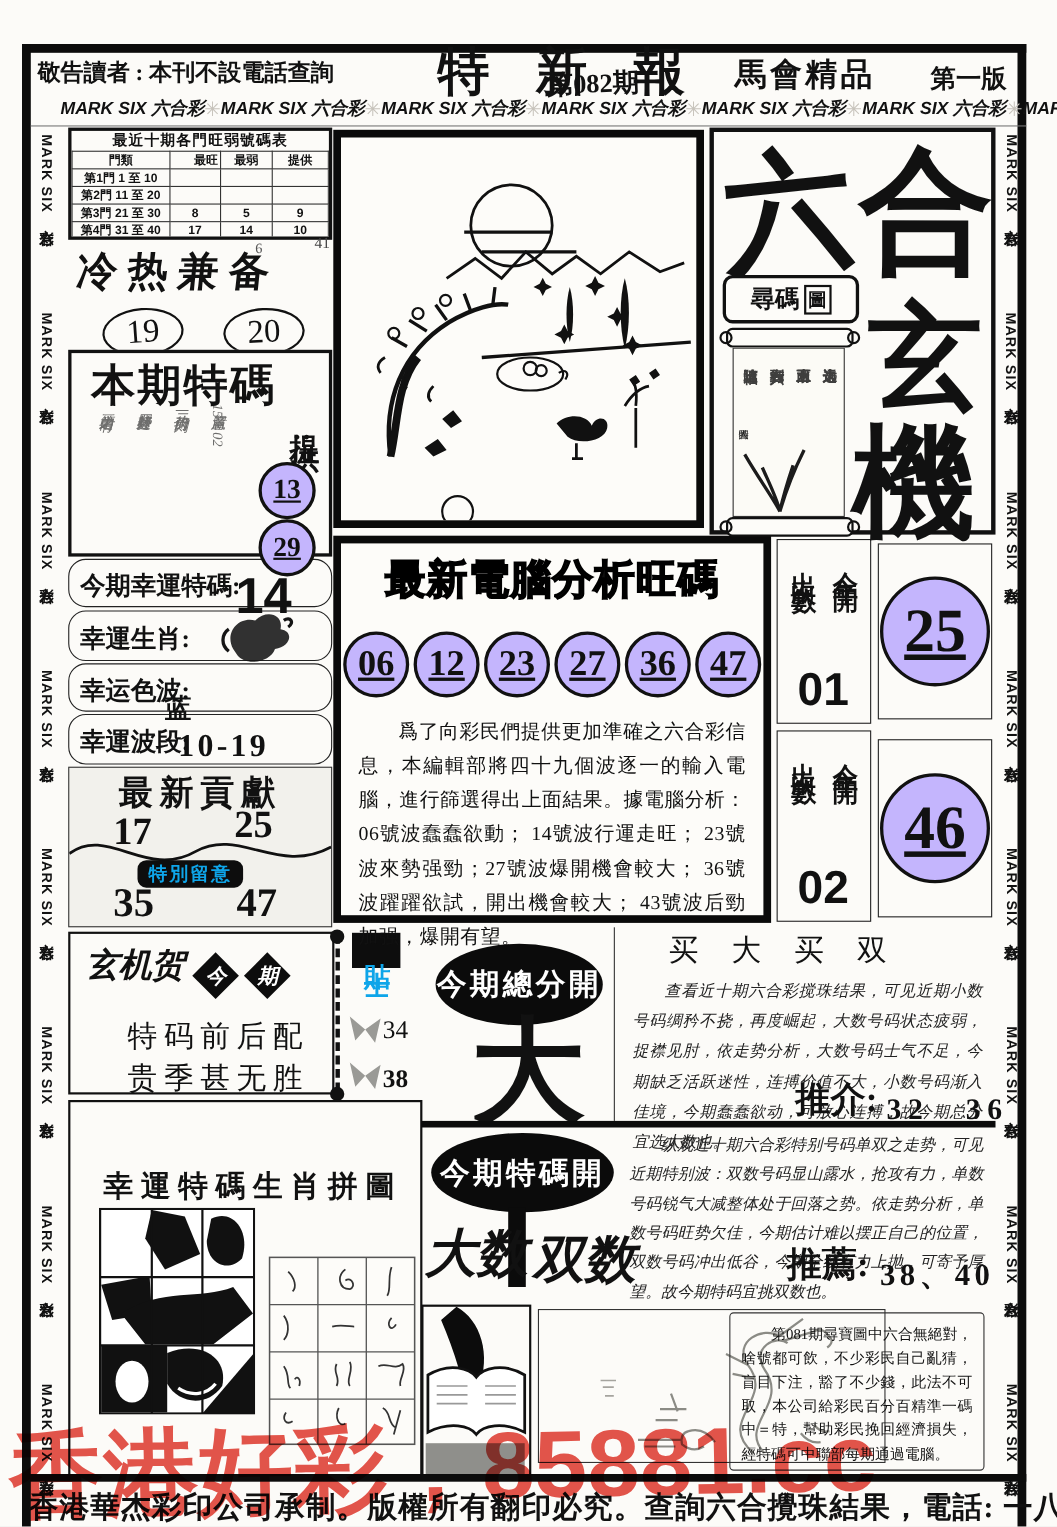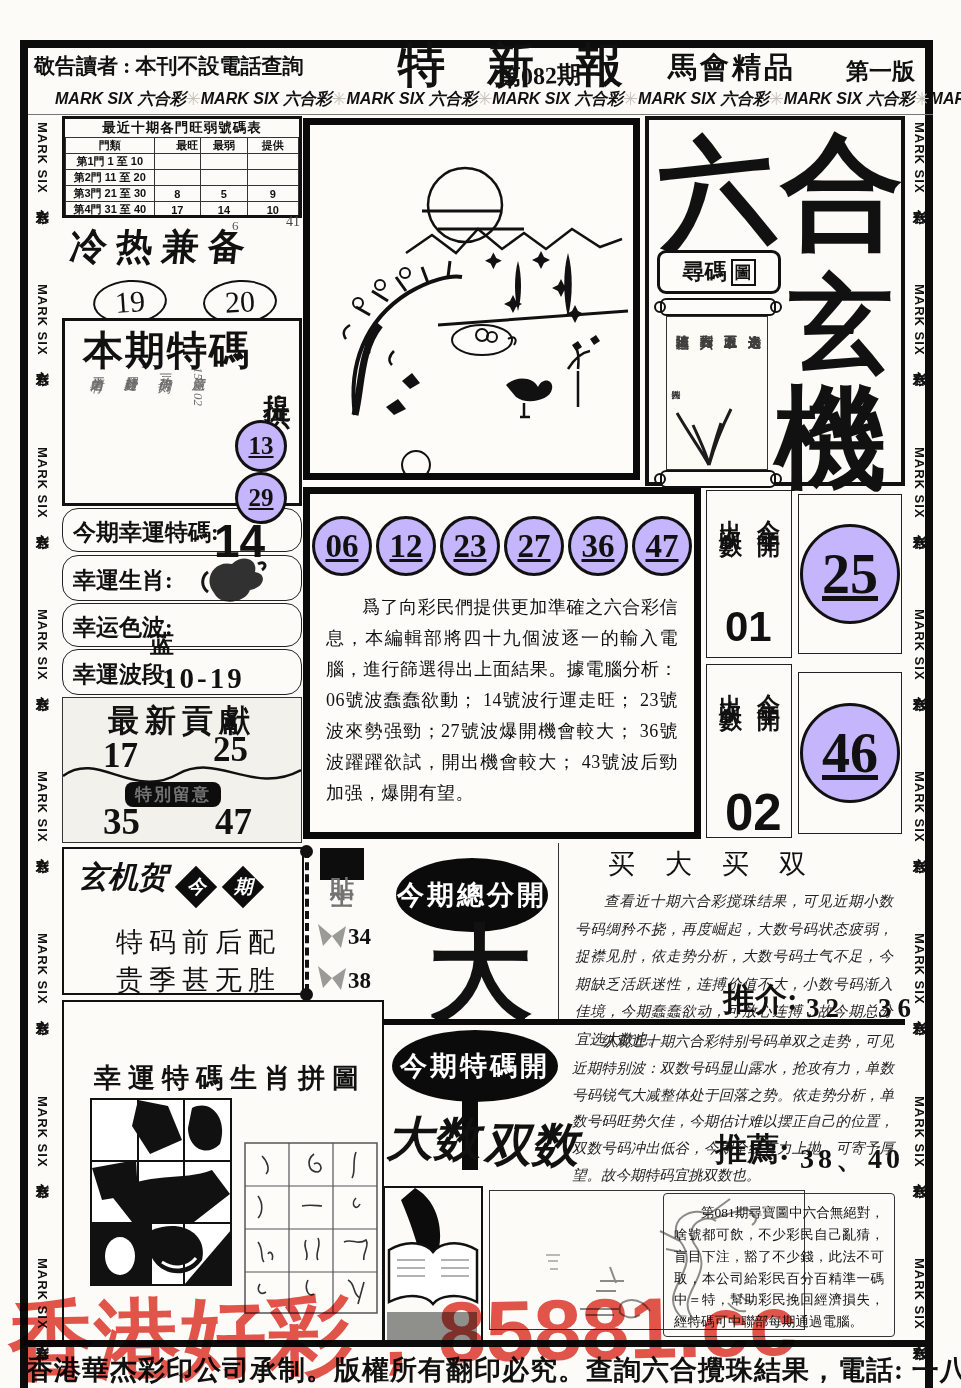--- a/index.html
+++ b/index.html
@@ -6,21 +6,21 @@
   .page{position:relative;width:961px;height:1388px;background:#fcfbf8;overflow:hidden;
         font-family:"Liberation Serif", serif;color:#111;}
   .abs{position:absolute;}
   .frame{position:absolute;left:20px;top:40px;width:913px;height:1348px;
          border:8px solid #0c0c0c;border-bottom:none;box-sizing:border-box;}
   .vtext{writing-mode:vertical-rl;}
   .box{border:2px solid #111;box-sizing:border-box;background:#fcfbf8;}
   .thickbox{border:7px solid #0a0a0a;box-sizing:border-box;background:#fdfcf9;}
   .cnum{border:3px solid #111;border-radius:50%;display:flex;align-items:center;
         justify-content:center;font-weight:bold;background:#c4b5fd;text-decoration:underline;}
-  .pill{background:#0d0d0d;color:#737373;font-weight:bold;}
+  .pill{background:#0d0d0d;color:#0ea5e9;font-weight:bold;}
   .hand{font-style:italic;color:#222;}
   .sidebar{display:flex;flex-direction:column;justify-content:space-between;align-items:center;}
   .sidebar span{writing-mode:vertical-rl;font-family:"Liberation Sans",sans-serif;
         font-weight:bold;font-size:13px;letter-spacing:1px;white-space:nowrap;}
   .logoRow{display:flex;align-items:center;justify-content:space-between;}
   .logoRow .lg{font-family:"Liberation Sans",sans-serif;font-weight:bold;font-style:italic;
         font-size:16px;white-space:nowrap;}
   .logoRow .sun{color:#c7c3bb;font-size:18px;}
   .tbl{border-collapse:collapse;width:100%;font-family:"Liberation Sans",sans-serif;}
   .tbl td,.tbl th{border:1px solid #333;font-size:11px;font-weight:bold;
@@ -195,21 +195,21 @@
     <div style="margin:22px 0 0 52px;font-size:27px;letter-spacing:6px;">特码前后配</div>
     <div style="margin:2px 0 0 52px;font-size:27px;letter-spacing:6px;">贵季甚无胜</div>
   </div>
   <div class="abs" style="left:305px;top:850px;height:142px;border-left:4px dashed #111;"></div>
   <div class="abs" style="left:300px;top:845px;width:13px;height:13px;background:#111;border-radius:50%;"></div>
   <div class="abs" style="left:300px;top:988px;width:13px;height:13px;background:#111;border-radius:50%;"></div>
   <div class="pill abs vtext" style="left:320px;top:848px;padding:8px 6px;font-size:24px;letter-spacing:8px;">貼士</div>
   <svg class="abs" style="left:316px;top:922px;" width="32" height="28" viewBox="0 0 32 28">
     <path d="M16,14 L2,2 L7,24 Z M16,14 L30,4 L25,26 Z" fill="#9a9a96"></path>
   </svg>
-  <div class="abs" style="left:348px;top:924px;font-size:23px;font-weight:bold;">34</div>
+  <div class="abs" style="left:348px;top:924px;font-size:23px;font-weight:normal;">34</div>
   <svg class="abs" style="left:316px;top:964px;" width="32" height="28" viewBox="0 0 32 28">
     <path d="M16,14 L2,2 L7,24 Z M16,14 L30,4 L25,26 Z" fill="#9a9a96"></path>
   </svg>
   <div class="abs" style="left:348px;top:968px;font-size:23px;font-weight:bold;">38</div>
 
   <div class="abs box" style="left:62px;top:1000px;width:322px;height:345px;border-width:2px;">
     <div style="margin:58px 0 0 30px;font-size:27px;font-weight:900;letter-spacing:7px;">幸運特碼生肖拼圖</div>
     <svg class="abs" style="left:26px;top:96px;" width="142" height="188" viewBox="0 0 142 188">
       <rect x="1" y="1" width="140" height="186" fill="#fff" stroke="#111" stroke-width="2"></rect>
       <path d="M48,2 L78,8 L92,42 L60,56 L42,28 Z" fill="#111"></path>
@@ -268,20 +268,22 @@
       <path d="M92,256 l10,-8 l8,10 l-10,6 Z M76,282 l12,-8 l8,10 l-12,6 Z" fill="#111"></path>
       <path d="M196,260 C206,250 224,252 228,262 C232,252 244,254 242,264 C240,276 216,280 206,272 Z" fill="#111"></path>
       <path d="M214,278 v14 M210,292 h10" stroke="#111" stroke-width="2.5"></path>
       <path d="M258,244 q10,-16 22,-18 M268,244 q2,-18 -4,-24 M268,246 v36" stroke="#111" stroke-width="2.5" fill="none"></path>
       <path d="M262,220 l6,-4 l4,6 l-6,4 Z M280,214 l6,-4 l4,6 l-6,4 Z" fill="#111"></path>
       <circle cx="106" cy="340" r="14" stroke="#111" stroke-width="2" fill="none"></circle>
     </svg>
   </div>
 
   <div class="abs thickbox" style="left:303px;top:487px;width:398px;height:352px;">
+    <div style="margin:8px auto 0;text-align:center;font-size:37px;font-weight:900;letter-spacing:1px;
+         -webkit-text-stroke:1.5px #000;">最新電腦分析旺碼</div>
     <div style="display:flex;justify-content:center;gap:4px;margin-top:22px;">
       <div class="cnum" style="width:54px;height:54px;font-size:33px;">06</div>
       <div class="cnum" style="width:54px;height:54px;font-size:33px;">12</div>
       <div class="cnum" style="width:54px;height:54px;font-size:33px;">23</div>
       <div class="cnum" style="width:54px;height:54px;font-size:33px;">27</div>
       <div class="cnum" style="width:54px;height:54px;font-size:33px;">36</div>
       <div class="cnum" style="width:54px;height:54px;font-size:33px;">47</div>
     </div>
     <div class="para" style="margin:16px 16px 0;font-size:18px;line-height:1.72;text-indent:2em;letter-spacing:.5px;">爲了向彩民們提供更加準確之六合彩信息，本編輯部將四十九個波逐一的輸入電腦，進行篩選得出上面結果。據電腦分析：06號波蠢蠢欲動； 14號波行運走旺； 23號波來勢强勁；27號波爆開機會較大； 36號波躍躍欲試，開出機會較大； 43號波后勁加强，爆開有望。</div>
   </div>
@@ -294,21 +296,21 @@
     </div>
     <div class="abs" style="left:92px;top:4px;width:104px;height:160px;border:1.5px solid #222;box-sizing:border-box;
          display:flex;align-items:center;justify-content:center;">
       <div class="cnum" style="width:94px;height:94px;font-size:56px;border-width:3.5px;">25</div>
     </div>
   </div>
   <div class="abs" style="left:706px;top:664px;width:198px;height:176px;">
     <div class="abs" style="left:0;top:0;width:86px;height:174px;border:1.5px solid #222;box-sizing:border-box;">
       <span class="vtext abs" style="left:8px;top:10px;font-size:23px;font-weight:900;letter-spacing:8px;">出次數</span>
       <span class="vtext abs" style="left:46px;top:10px;font-size:23px;font-weight:900;letter-spacing:8px;">今年開</span>
-      <span class="abs" style="left:18px;top:118px;font-size:51px;font-weight:bold;font-family:'Liberation Sans',sans-serif;text-align:right;">02</span>
+      <span class="abs" style="left:18px;top:118px;font-size:42px;font-weight:bold;font-family:'Liberation Sans',sans-serif;text-align:right;">02</span>
     </div>
     <div class="abs" style="left:92px;top:8px;width:104px;height:162px;border:1.5px solid #222;box-sizing:border-box;
          display:flex;align-items:center;justify-content:center;">
       <div class="cnum" style="width:94px;height:94px;font-size:56px;border-width:3.5px;">46</div>
     </div>
   </div>
 
   <div class="abs" style="left:558px;top:843px;height:176px;border-left:1.5px solid #333;"></div>
   <div class="abs ellipseBadge" style="left:396px;top:858px;width:152px;height:74px;font-size:27px;letter-spacing:3px;">今期總分開</div>
   <div class="abs" style="left:428px;top:905px;font-size:104px;font-weight:700;">大</div>

